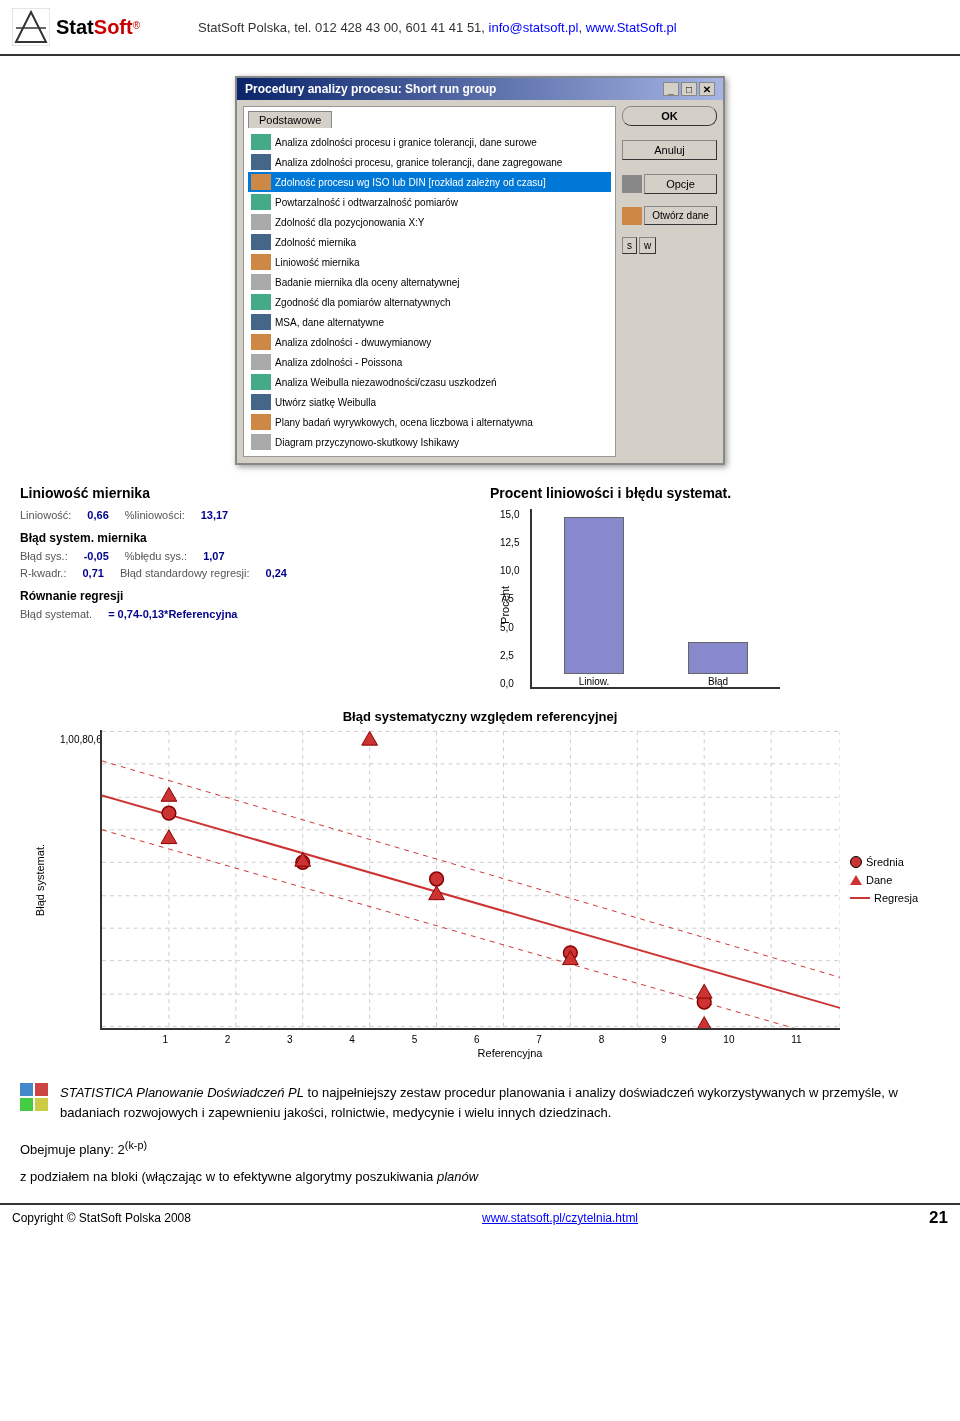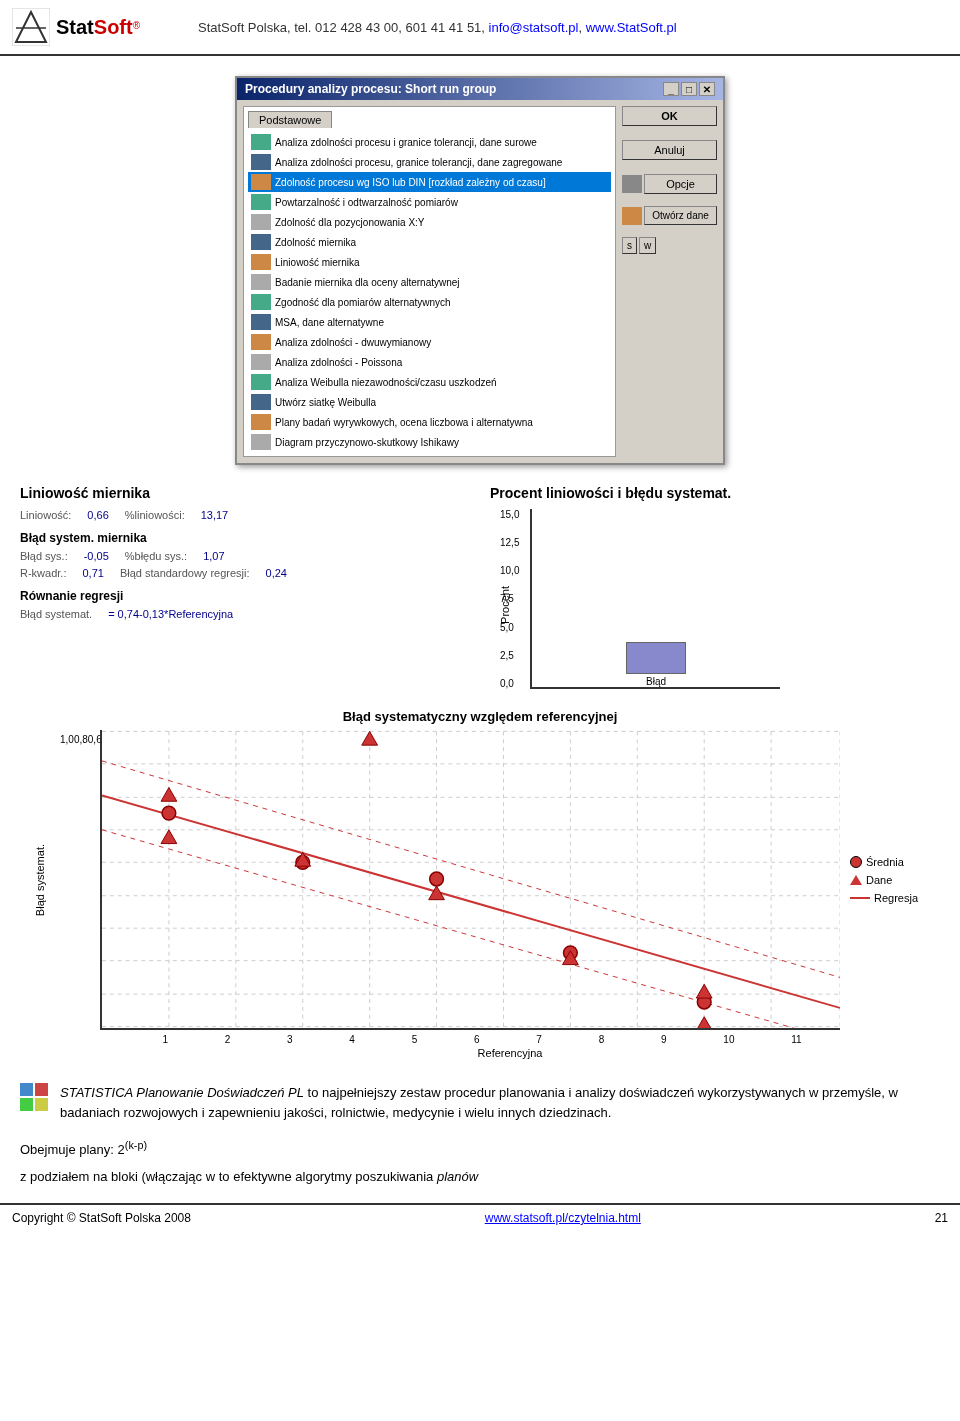--- a/index.html
+++ b/index.html
@@ -124,21 +124,21 @@
       width: 95px;
     }
     .dialog-btn {
       background: #d4d0c8;
       border: 1px outset #888;
       padding: 3px 6px;
       font-size: 11px;
       cursor: pointer;
       text-align: center;
     }
-    .dialog-btn.ok { font-weight: bold; }
+    .dialog-btn.ok { font-weight: bold; border-radius: 9px; }
     .dialog-btn-row {
       display: flex;
       align-items: center;
       gap: 2px;
     }
     .small-icon {
       width: 22px;
       height: 22px;
       background: #888;
       flex-shrink: 0;
@@ -167,21 +167,21 @@
     .stats-table {
       font-size: 12px;
       line-height: 1.6;
     }
     .stats-row {
       display: flex;
       gap: 16px;
       align-items: center;
     }
     .stats-label { color: #555; font-size: 11px; }
-    .stats-value { color: #00008b; font-size: 11px; font-weight: normal; }
+    .stats-value { color: #00008b; font-size: 11px; font-weight: bold; }
     .stats-heading { font-weight: bold; font-size: 12px; margin-top: 4px; }
 
     
     .scatter-section {
       padding: 10px 30px;
     }
     .scatter-title {
       text-align: center;
       font-size: 13px;
       font-weight: bold;
@@ -241,21 +241,21 @@
       right: 0;
       height: 28px;
       border-top: 2px solid #333;
       display: flex;
       align-items: center;
       justify-content: space-between;
       padding: 0 12px;
       font-size: 12px;
     }
     .footer a { color: #00f; }
-    .footer-page { font-size: 12px; font-weight: normal; }
+    .footer-page { font-size: 17px; font-weight: bold; }
 
     
     .logo-text {
       font-size: 20px;
       font-weight: bold;
     }
     .logo-text .stat { color: #000; }
     .logo-text .soft { color: #cc0000; }
     .logo-registered { font-size: 10px; vertical-align: super; color: #cc0000; }
   </style>
@@ -432,20 +432,24 @@
         <span style="font-size:10px;">12,5</span>
         <span style="font-size:10px;">10,0</span>
         <span style="font-size:10px;">7,5</span>
         <span style="font-size:10px;">5,0</span>
         <span style="font-size:10px;">2,5</span>
         <span style="font-size:10px;">0,0</span>
       </div>
 
       <div style="width:250px;height:180px;border-left:2px solid #333;border-bottom:2px solid #333;display:flex;align-items:flex-end;justify-content:space-around;padding-bottom:0;background:#fff;">
 
+        <div style="display:flex;flex-direction:column;align-items:center;gap:2px;">
+          <div style="width:60px;height:157px;background:#8888cc;border:1px solid #666;"></div>
+          <span style="font-size:10px;">Liniow.</span>
+        </div>
 
         <div style="display:flex;flex-direction:column;align-items:center;gap:2px;">
           <div style="width:60px;height:32px;background:#8888cc;border:1px solid #666;"></div>
           <span style="font-size:10px;">Błąd</span>
         </div>
       </div>
     </div>
   </div>
 </div>
 

